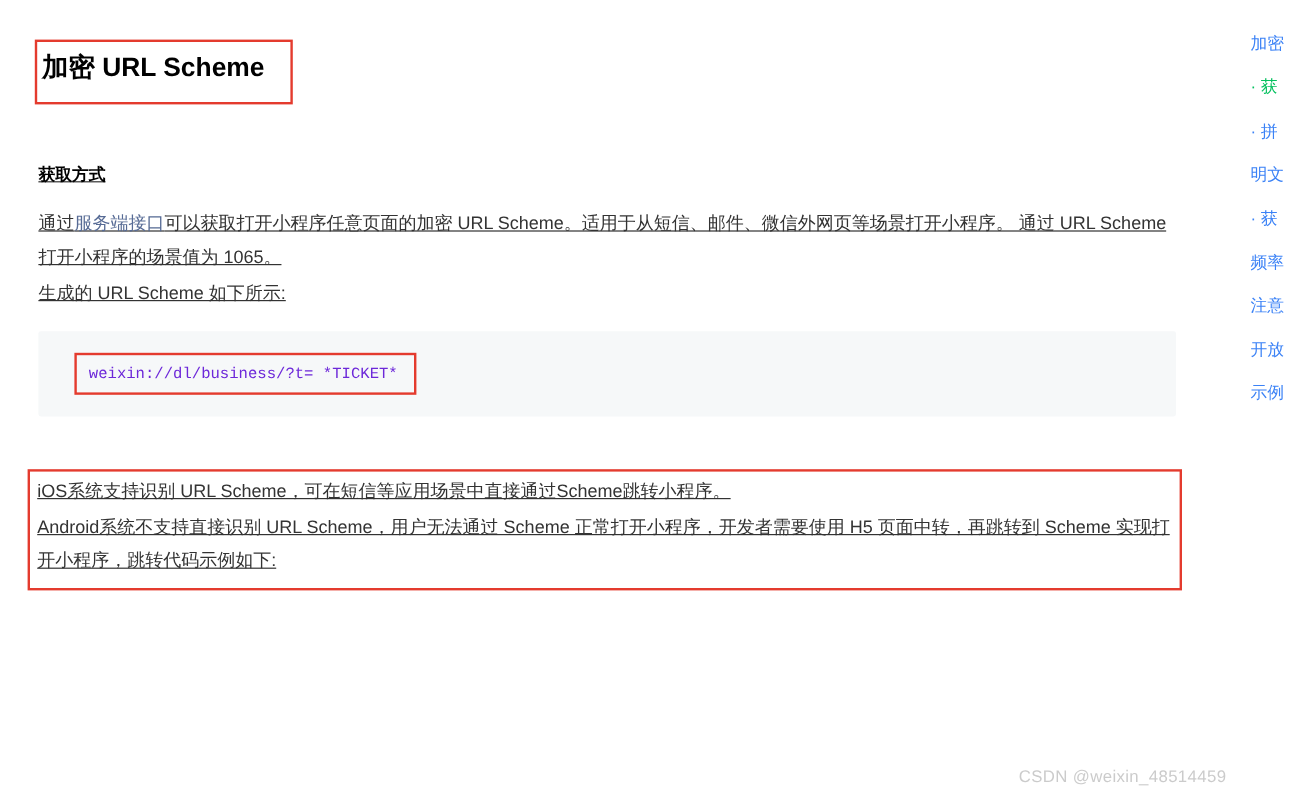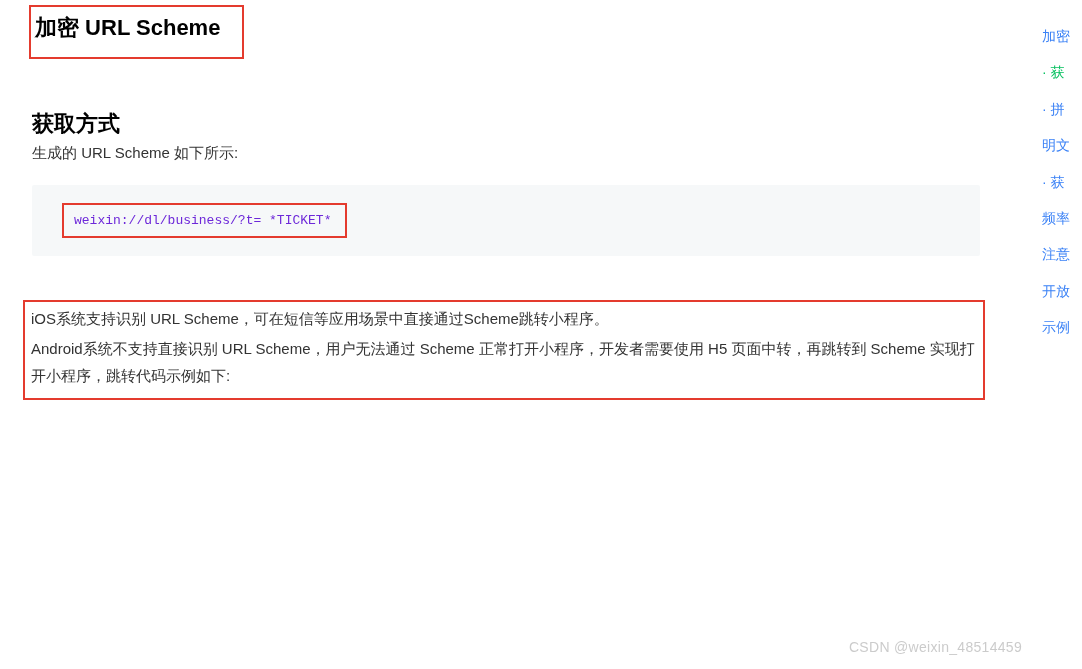--- a/index.html
+++ b/index.html
@@ -10,22 +10,23 @@
     body {
       font-family: -apple-system, BlinkMacSystemFont, "Microsoft YaHei", "PingFang SC", "Helvetica Neue", Arial, sans-serif;
       background: #fff;
       color: #333;
       width: 1082px;
       height: 669px;
       position: relative;
       overflow: hidden;
     }
     .content {
-      padding: 8px 30px 20px 32px;
+      padding: 36px 30px 20px 32px;
       width: 1010px;
+      text-decoration: underline;
     }
     .page-title {
       font-size: 22px;
       font-weight: 700;
       color: #000;
       display: inline-block;
       padding: 6px 8px 6px 0;
       margin-bottom: 44px;
     }
     .red-box-title {
@@ -37,23 +38,24 @@
       position: relative;
     }
     .red-box-title .page-title {
       margin-bottom: 0;
       padding: 4px 12px 4px 4px;
     }
     .title-wrapper {
       margin-bottom: 50px;
     }
     .section-title {
-      font-size: 22px;
+      font-size: 14px;
       font-weight: 700;
       color: #000;
+      margin-bottom: 18px;
     }
     .body-text {
       font-size: 15px;
       line-height: 1.85;
       color: #333;
       margin-bottom: 2px;
     }
     .link {
       color: #576B95;
       text-decoration: none;
@@ -119,20 +121,23 @@
 
   <div class="title-wrapper">
     <div class="red-box-title">
       <h1 class="page-title">加密 URL Scheme</h1>
     </div>
   </div>
 
   <h2 class="section-title">获取方式</h2>
 
   <div class="para-group">
+    <p class="body-text">
+      <span>通过</span><a class="link" href="#">服务端接口</a><span>可以获取打开小程序任意页面的加密 URL Scheme。适用于从短信、邮件、微信外网页等场景打开小程序。 通过 URL Scheme 打开小程序的场景值为 1065。</span>
+    </p>
     <p class="body-text">生成的 URL Scheme 如下所示:</p>
   </div>
 
   <div class="code-block">
     <span class="red-box-code">
       <span>weixin://dl/business/?t= *TICKET*</span>
     </span>
   </div>
 
   <div class="red-box-paragraph">

